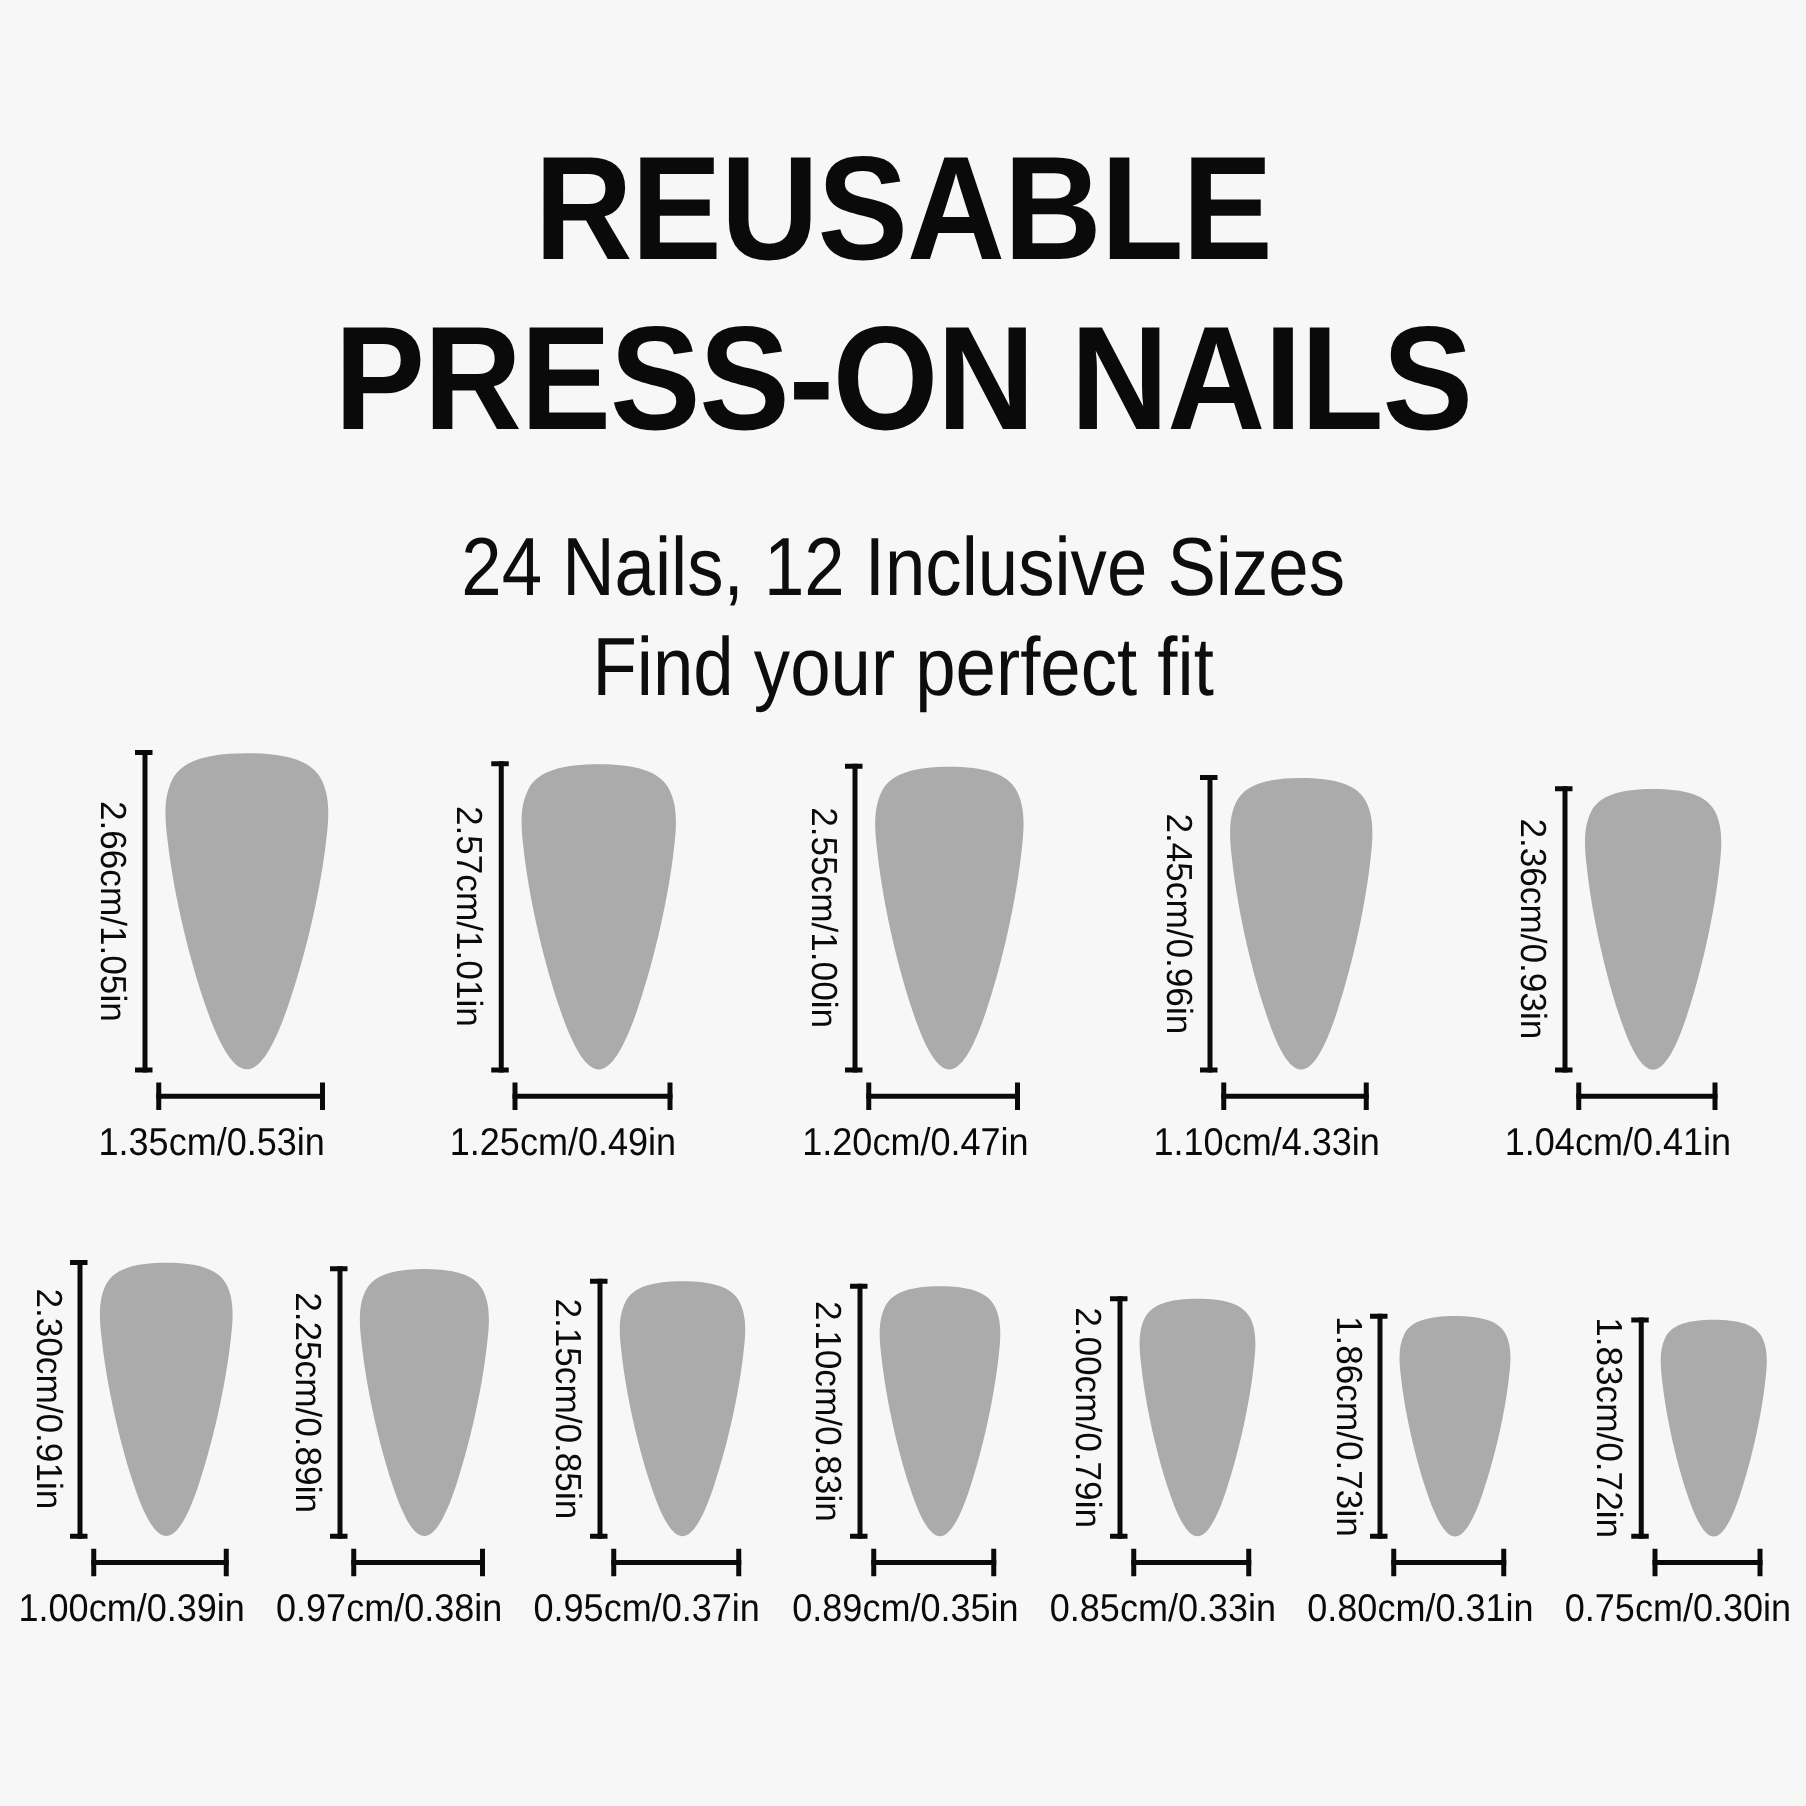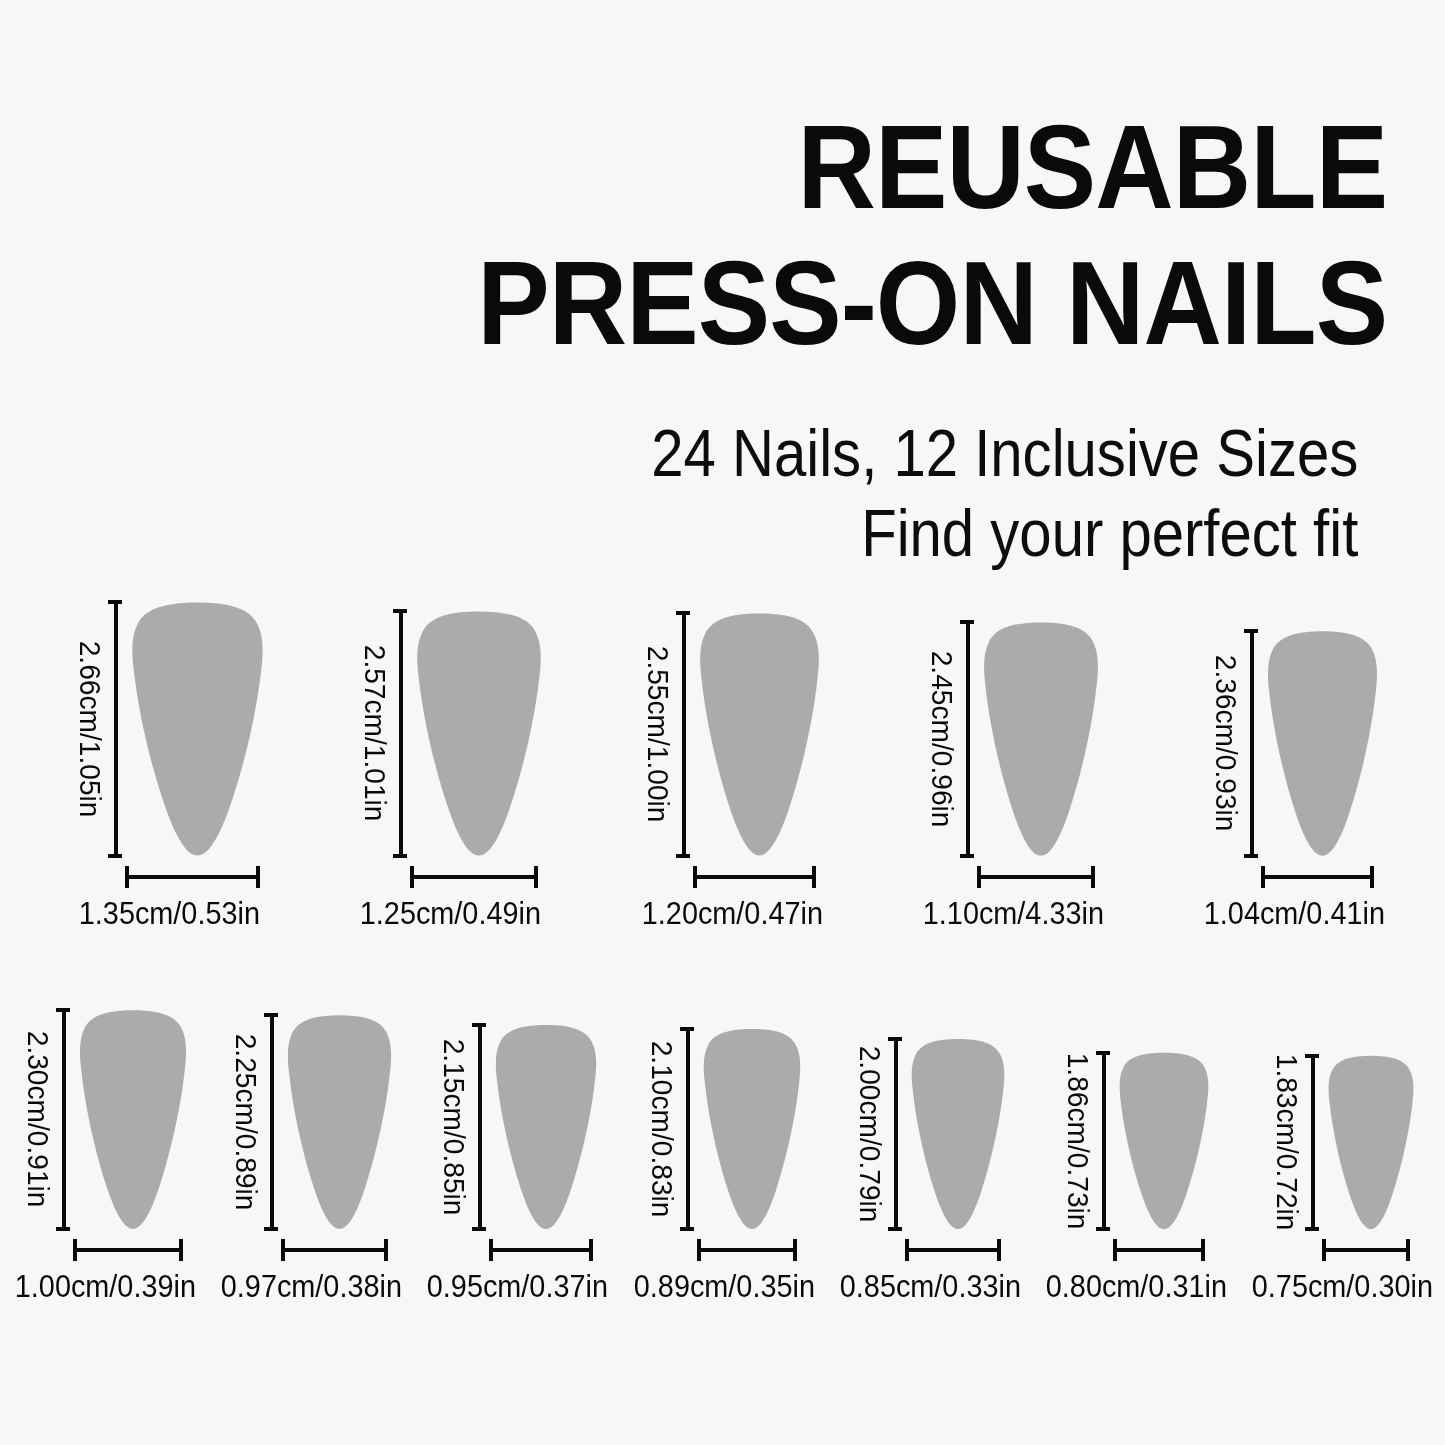--- a/index.html
+++ b/index.html
@@ -15,21 +15,21 @@
     overflow: hidden;
     position: relative;
   }
 
   
   .header {
     position: absolute;
     top: 0;
     left: 0;
     width: 1445px;
-    text-align: right;
+    text-align: center;
   }
   .title {
     font-weight: bold;
     font-size: 118px;
     line-height: 118px;
     letter-spacing: -1px;
     transform: scaleX(0.92);
     color: #0a0a0a;
     white-space: nowrap;
   }

